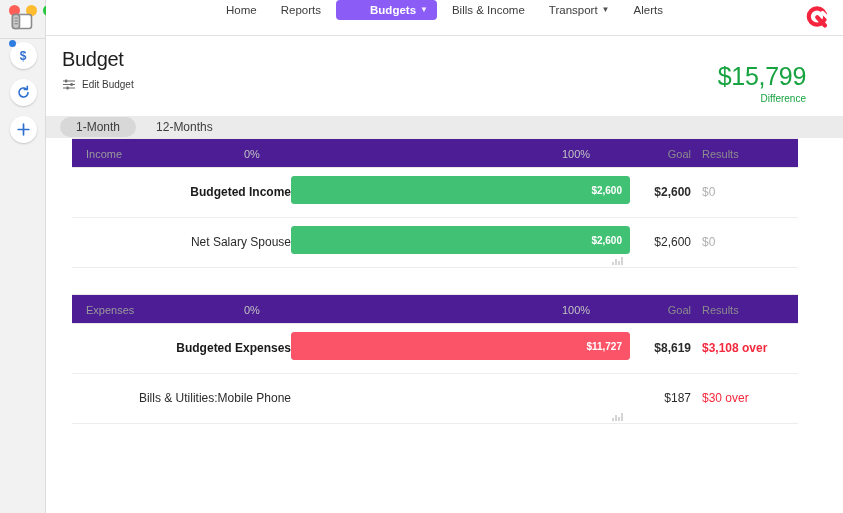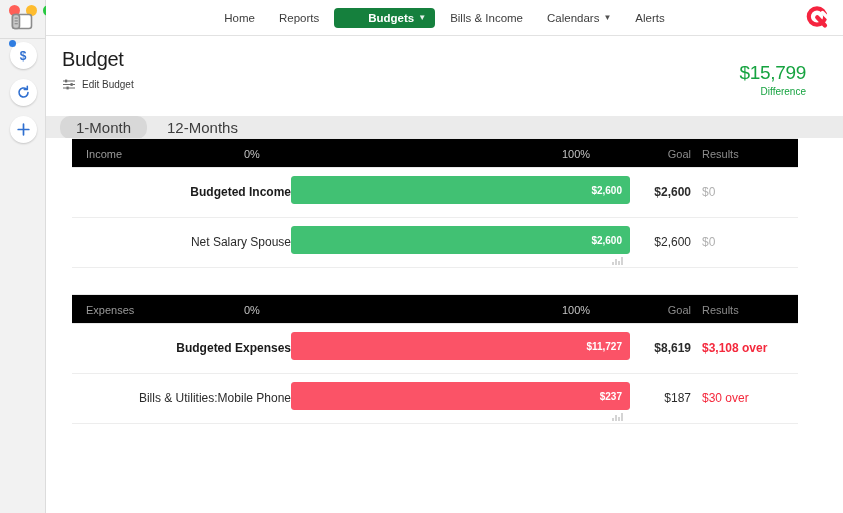--- a/index.html
+++ b/index.html
@@ -47,27 +47,27 @@
   }
   .rail-btn svg { display: block; }
 
   
   .topbar {
     position: absolute; left: 46px; top: 0; width: 797px; height: 36px;
     background: #ffffff; border-bottom: 1px solid #e2e2e2;
   }
   .nav {
     position: absolute; left: 0; top: 0; width: 100%; height: 36px;
-    display: flex; align-items: center; justify-content: center; gap: 6px;
+    display: flex; align-items: flex-start; justify-content: center; gap: 6px;
   }
   .nav-item {
     font-size: 11.5px; color: #3c3c3c; padding: 4px 9px; border-radius: 4px;
     white-space: nowrap; display: flex; align-items: center; gap: 4px;
   }
-  .nav-item.active { background: #15803d; color: #ffffff; font-weight: bold; padding-left: 34px; }
+  .nav-item.active { background: #8b5cf6; color: #ffffff; font-weight: bold; padding-left: 34px; }
   .caret { font-size: 8px; line-height: 1; opacity: .9; }
 
   .logo {
     position: absolute; right: 11px; top: 4px; width: 28px; height: 28px;
   }
   .logo svg { display: block; }
 
   
   .page-head {
     position: absolute; left: 46px; top: 36px; width: 797px; height: 80px; background: #fff;
@@ -77,42 +77,42 @@
     font-size: 20px; color: #1d1d1d; font-weight: normal; letter-spacing: -0.3px;
   }
   .edit-budget {
     position: absolute; left: 16px; top: 42px;
     display: flex; align-items: center; gap: 6px;
     font-size: 10px; color: #3a3a3a;
   }
   .edit-budget svg { display: block; }
 
   .difference-wrap { position: absolute; right: 37px; top: 26px; text-align: right; }
-  .difference-amount { font-size: 19px; color: #16a340; letter-spacing: -0.3px; }
+  .difference-amount { font-size: 25px; color: #16a340; letter-spacing: -0.3px; }
   .difference-label { font-size: 10px; color: #16a340; margin-top: 2px; }
 
   
   .tabs {
     position: absolute; left: 46px; top: 116px; width: 797px; height: 22px;
     background: #ebebeb; display: flex; align-items: center; padding-left: 14px; gap: 4px;
   }
   .tab {
-    font-size: 15px; color: #3d3d3d; padding: 3px 16px; border-radius: 10px;
+    font-size: 12px; color: #3d3d3d; padding: 3px 16px; border-radius: 10px;
   }
   .tab.active { background: #d8d8d8; }
 
   
   .content {
     position: absolute; left: 46px; top: 138px; width: 797px; height: 375px;
     background: #ffffff; overflow: hidden;
   }
 
   .section-head {
     position: relative; margin-left: 26px; width: 726px; height: 30px;
-    background: #000000; border-top: 1px solid #e8e8e8; border-bottom: 1px solid #e8e8e8;
+    background: #4c1d95; border-top: 1px solid #e8e8e8; border-bottom: 1px solid #e8e8e8;
   }
   .sh-label { position: absolute; left: 14px; top: 9px; font-size: 11px; color: #9a9a9a; }
   .sh-zero  { position: absolute; left: 172px; top: 9px; font-size: 11px; color: #c2c2c2; }
   .sh-full  { position: absolute; left: 490px; top: 9px; font-size: 11px; color: #c2c2c2; }
   .sh-goal  { position: absolute; left: 560px; width: 59px; top: 9px; font-size: 11px; color: #8c8c8c; text-align: right; }
   .sh-res   { position: absolute; left: 630px; top: 9px; font-size: 11px; color: #8c8c8c; }
 
   .row {
     position: relative; margin-left: 26px; width: 726px; height: 50px;
     border-bottom: 1px solid #ededed;
@@ -209,21 +209,21 @@
         <span>Reports</span>
       </div>
       <div class="nav-item active">
         <span>Budgets</span>
         <span class="caret">▼</span>
       </div>
       <div class="nav-item">
         <span>Bills &amp; Income</span>
       </div>
       <div class="nav-item">
-        <span>Calendars</span>
+        <span>Transport</span>
         <span class="caret">▼</span>
       </div>
       <div class="nav-item">
         <span>Alerts</span>
       </div>
     </div>
     <div class="logo">
       <svg width="28" height="28" viewBox="0 0 28 28">
         <circle cx="13" cy="12.5" r="8.2" fill="none" stroke="#f5243f" stroke-width="4.2"></circle>
         <path d="M13.2 13.2 L21 21.5" stroke="#f5243f" stroke-width="4.2" stroke-linecap="round"></path>
@@ -311,25 +311,20 @@
           <span class="bar-value">$11,727</span>
         </div>
       </div>
       <div class="cell-goal bold">$8,619</div>
       <div class="cell-res over bold">$3,108 over</div>
     </div>
 
 
     <div class="row">
       <div class="row-label">Bills &amp; Utilities:Mobile Phone</div>
-      <div class="bar-track">
-        <div class="bar-fill red" style="width:100%">
-          <span class="bar-value">$237</span>
-        </div>
-      </div>
       <div class="spark">
         <i style="height:3px"></i>
           <i style="height:6px"></i>
           <i style="height:4px"></i>
           <i style="height:8px"></i>
       </div>
       <div class="cell-goal">$187</div>
       <div class="cell-res over">$30 over</div>
     </div>
 

